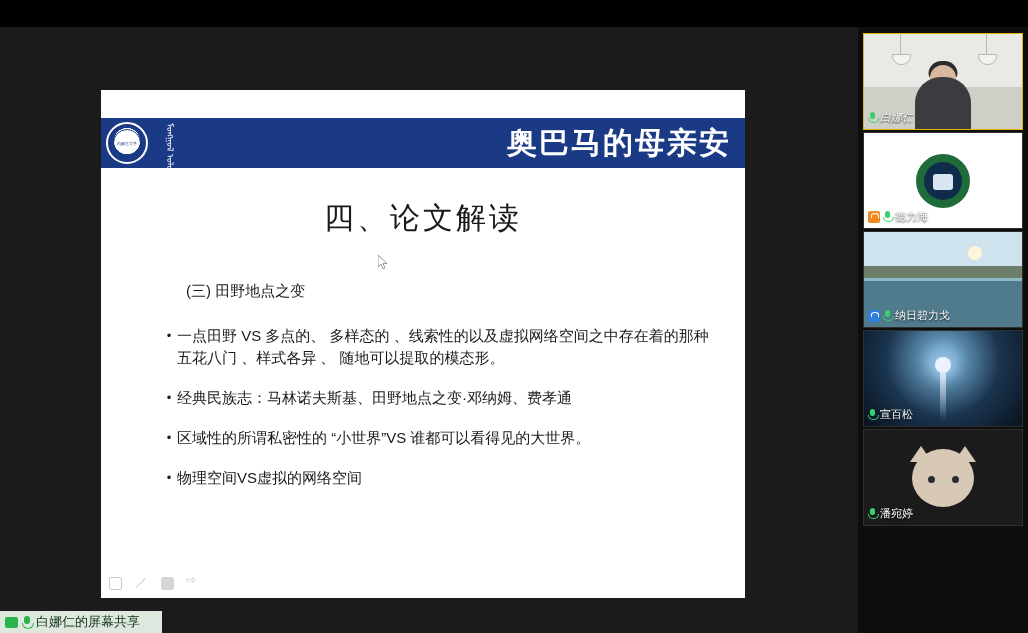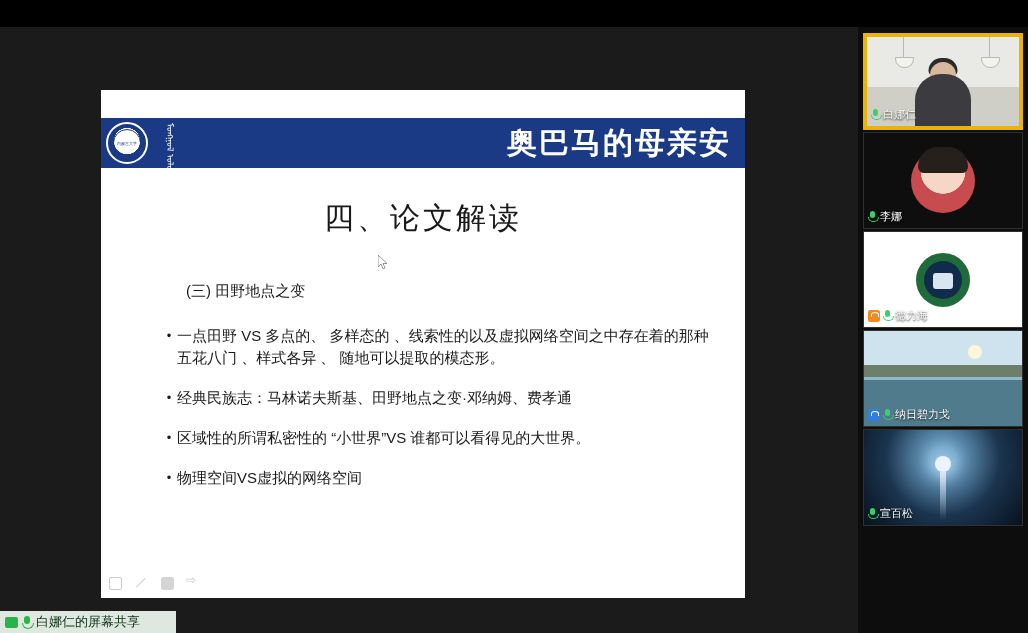--- a/index.html
+++ b/index.html
@@ -106,21 +106,21 @@
     content: "⇨"; position: absolute; left: -1px; top: -4px; font-size: 12px; color: #6b6b6b;
   }
 
   .cursor {
     position: absolute; left: 378px; top: 228px; width: 11px; height: 15px;
     pointer-events: none;
   }
 
   
   .share-bar {
-    position: absolute; left: 0; bottom: 0; width: 176px; height: 22px;
+    position: absolute; left: 0; bottom: 0; width: 162px; height: 22px;
     background: #dfe8df; color: #10341a;
     display: flex; align-items: center; gap: 4px;
     padding: 0 5px; font-size: 13px;
   }
   .share-bar .sq {
     width: 13px; height: 11px; background: #2bb34b; border-radius: 2px; flex: 0 0 auto;
   }
   .share-bar .mic {
     width: 10px; height: 13px; flex: 0 0 auto; position: relative;
   }
@@ -135,21 +135,21 @@
 
   
   .rail {
     position: absolute; right: 0; top: 27px; width: 170px; height: 606px;
     background: #0d0d0d; padding: 6px 5px 0 5px;
   }
   .tile {
     position: relative; width: 160px; height: 97px; margin-bottom: 2px;
     background: #2a2a2a; border: 1px solid #2f2f2f; overflow: hidden;
   }
-  .tile.active { border: 4px solid #eab308; }
+  .tile.active { border: 1px solid #eab308; font-style: italic; }
   .tile .label {
     position: absolute; left: 4px; bottom: 4px;
     display: flex; align-items: center; gap: 3px;
     font-size: 11px; color: #ffffff;
     text-shadow: 0 1px 2px rgba(0,0,0,.9);
   }
   .mic-ico {
     width: 9px; height: 12px; position: relative; flex: 0 0 auto; display: inline-block;
   }
   .mic-ico::before {
@@ -338,30 +338,20 @@
         <div class="hair"></div>
         <div class="head"></div>
         <div class="person"></div>
       </div>
       <div class="label">
         <span class="mic-ico"></span>
         <span>白娜仁</span>
       </div>
     </div>
 
-    <div class="tile">
-      <div class="art art-kid">
-        <div class="circle"></div>
-        <div class="hair2"></div>
-      </div>
-      <div class="label">
-        <span class="mic-ico"></span>
-        <span>李娜</span>
-      </div>
-    </div>
 
     <div class="tile">
       <div class="art art-logo">
         <div class="ring">
             <div class="inner"></div>
           </div>
       </div>
       <div class="label">
         <span class="host-badge"></span>
         <span class="mic-ico"></span>
@@ -385,15 +375,28 @@
       <div class="art art-night">
         <div class="moon"></div>
         <div class="beam"></div>
       </div>
       <div class="label">
         <span class="mic-ico"></span>
         <span>宣百松</span>
       </div>
     </div>
 
+    <div class="tile">
+      <div class="art art-cat">
+        <div class="face"></div>
+        <div class="ear l"></div>
+        <div class="ear r"></div>
+        <div class="eye l"></div>
+        <div class="eye r"></div>
+      </div>
+      <div class="label">
+        <span class="mic-ico"></span>
+        <span>潘宛婷</span>
+      </div>
+    </div>
 
   </div>
 </div>
 
 </body></html>

